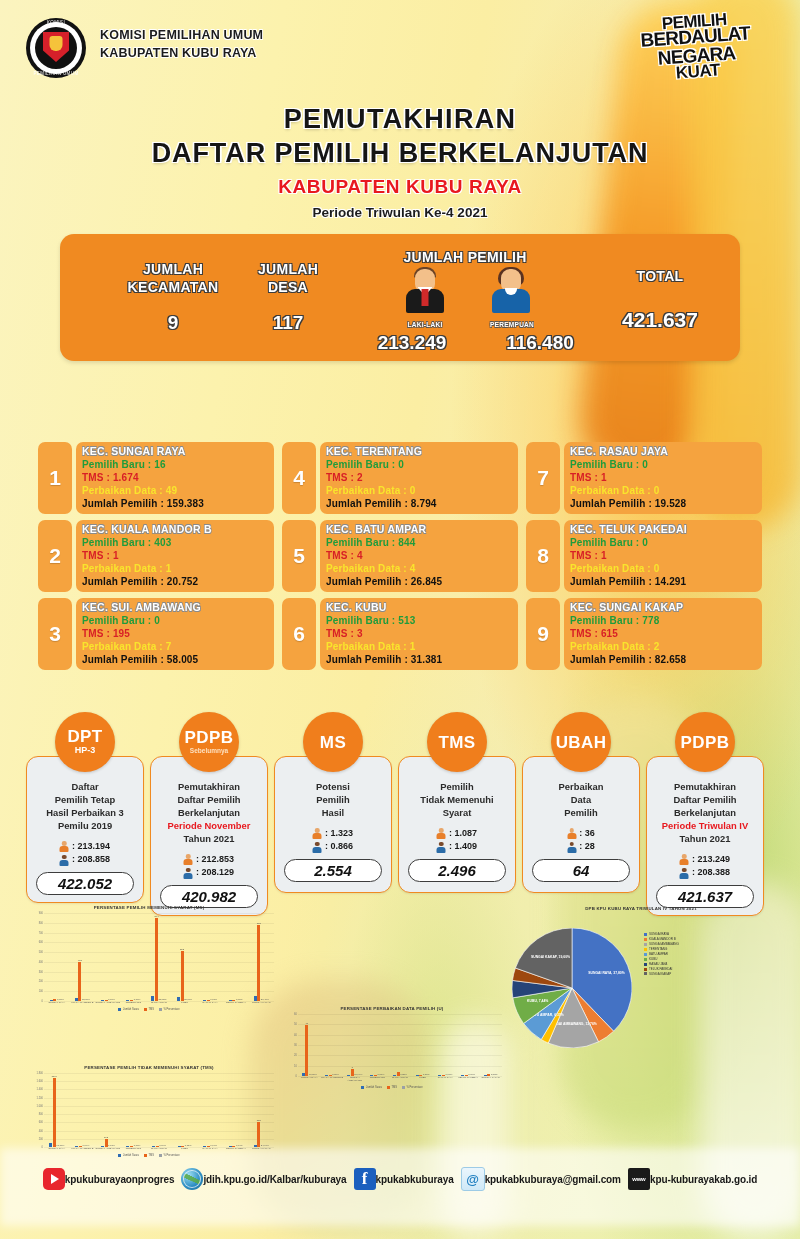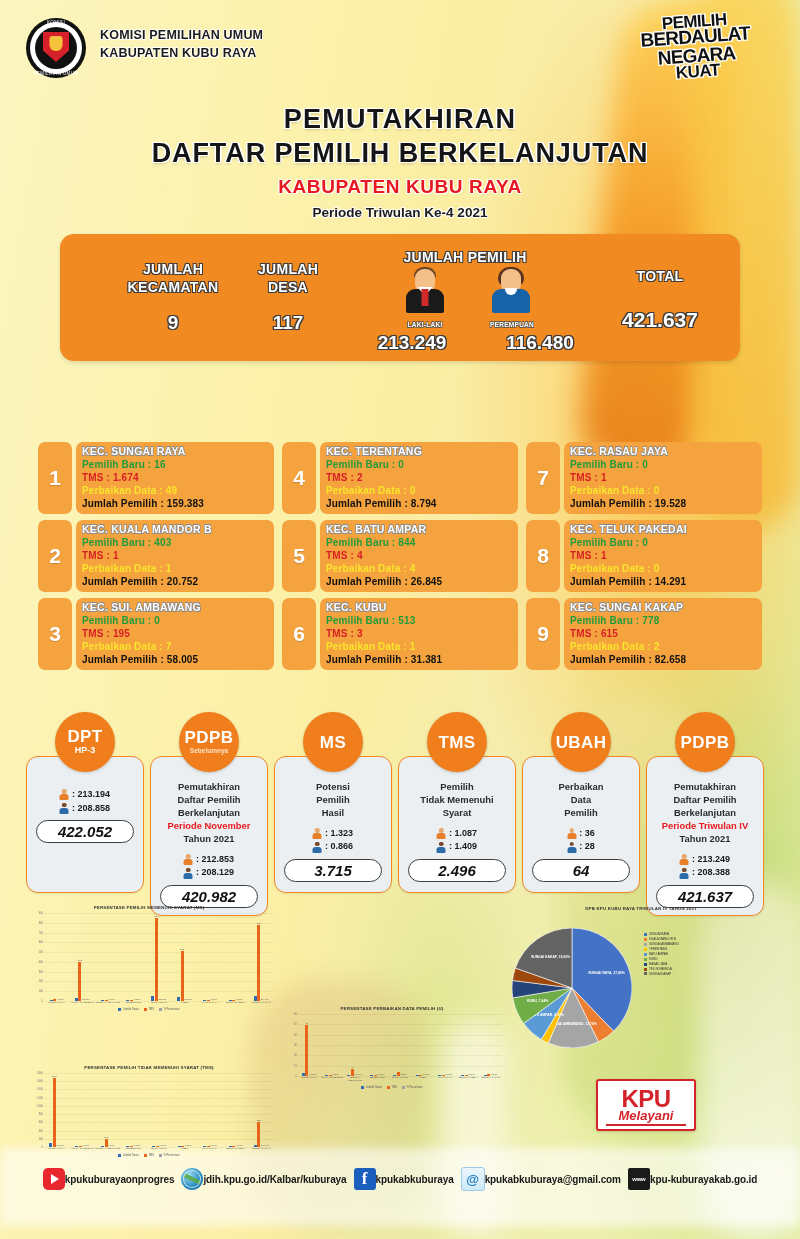--- a/index.html
+++ b/index.html
@@ -341,20 +341,26 @@
       </div>
     </div>
 
   <div class="stats" id="stats">
       <div class="stat">
         <div class="badge">
           <div class="bt">DPT</div>
           <div class="bs">HP-3</div>
         </div>
         <div class="panel">
+          <div class="pdesc">
+            <div>Daftar</div>
+            <div>Pemilih Tetap</div>
+            <div>Hasil Perbaikan 3</div>
+            <div>Pemilu 2019</div>
+          </div>
           <div class="pnums">
             <div class="r">
               <span class="mini m">
                 <span class="mh"></span>
                 <span class="mb"></span>
               </span>
               <span>: 213.194</span>
             </div>
             <div class="r">
               <span class="mini f">
@@ -418,21 +424,21 @@
               <span>: 1.323</span>
             </div>
             <div class="r">
               <span class="mini f">
                 <span class="mh"></span>
                 <span class="mb"></span>
               </span>
               <span>: 0.866</span>
             </div>
           </div>
-          <div class="ptotal">3.715</div>
+          <div class="ptotal">2.554</div>
         </div>
       </div>
       <div class="stat">
         <div class="badge">
           <div class="bt">TMS</div>
         </div>
         <div class="panel">
           <div class="pdesc">
             <div>Pemilih</div>
             <div>Tidak Memenuhi</div>
@@ -822,25 +828,20 @@
         <div><i style="background:#a5a5a5"></i>SUNGAI AMBAWANG</div>
         <div><i style="background:#ffc000"></i>TERENTANG</div>
         <div><i style="background:#5b9bd5"></i>BATU AMPAR</div>
         <div><i style="background:#70ad47"></i>KUBU</div>
         <div><i style="background:#264478"></i>RASAU JAYA</div>
         <div><i style="background:#9e480e"></i>TELUK PAKEDAI</div>
         <div><i style="background:#636363"></i>SUNGAI KAKAP</div>
       </div>
   </div>
 
-  <div class="melayani">
-    <div class="m1">KPU</div>
-    <div class="m2">Melayani</div>
-    <div class="bar2"></div>
-  </div>
 
   <div class="footer" id="footer">
       <div class="fitem">
         <div class="ficon yt"></div>
         <span>kpukuburayaonprogres</span>
       </div>
       <div class="fitem">
         <div class="ficon globe"></div>
         <span>jdih.kpu.go.id/Kalbar/kuburaya</span>
       </div>

